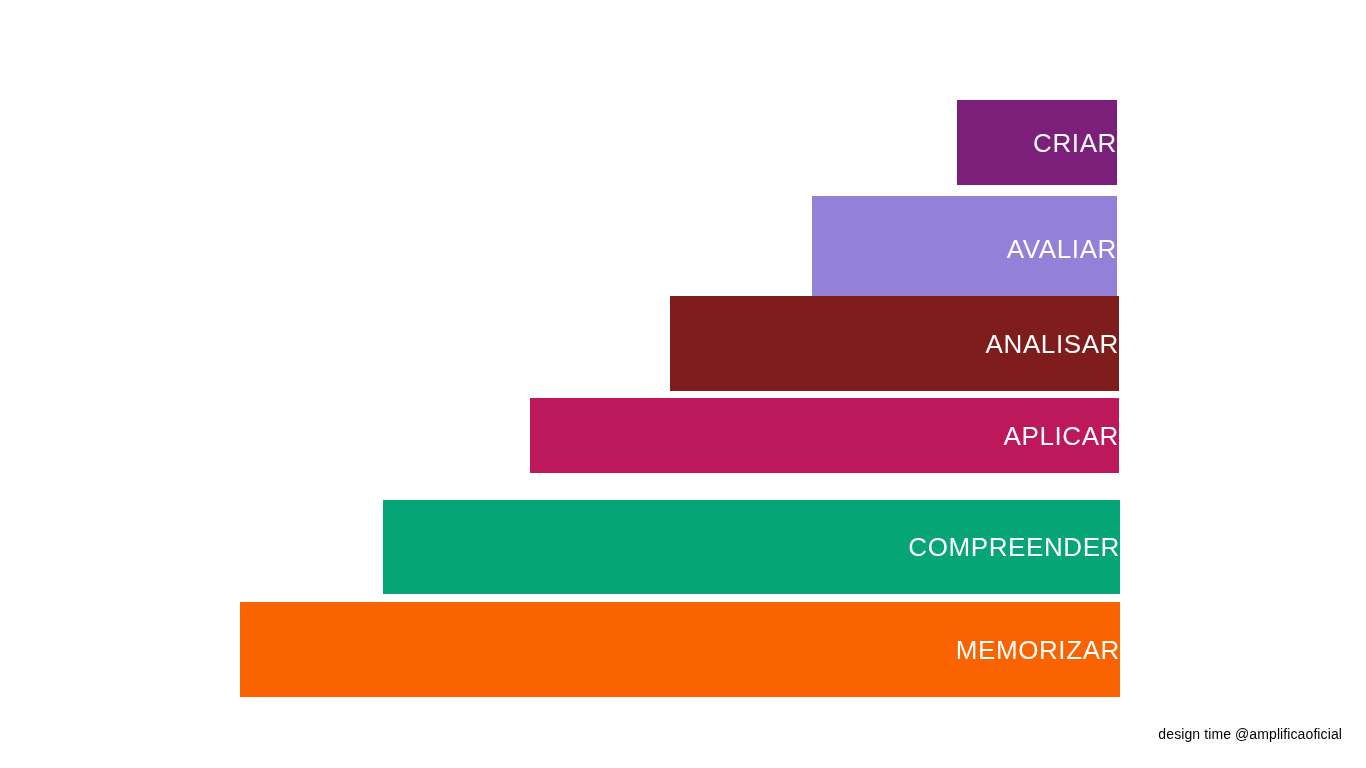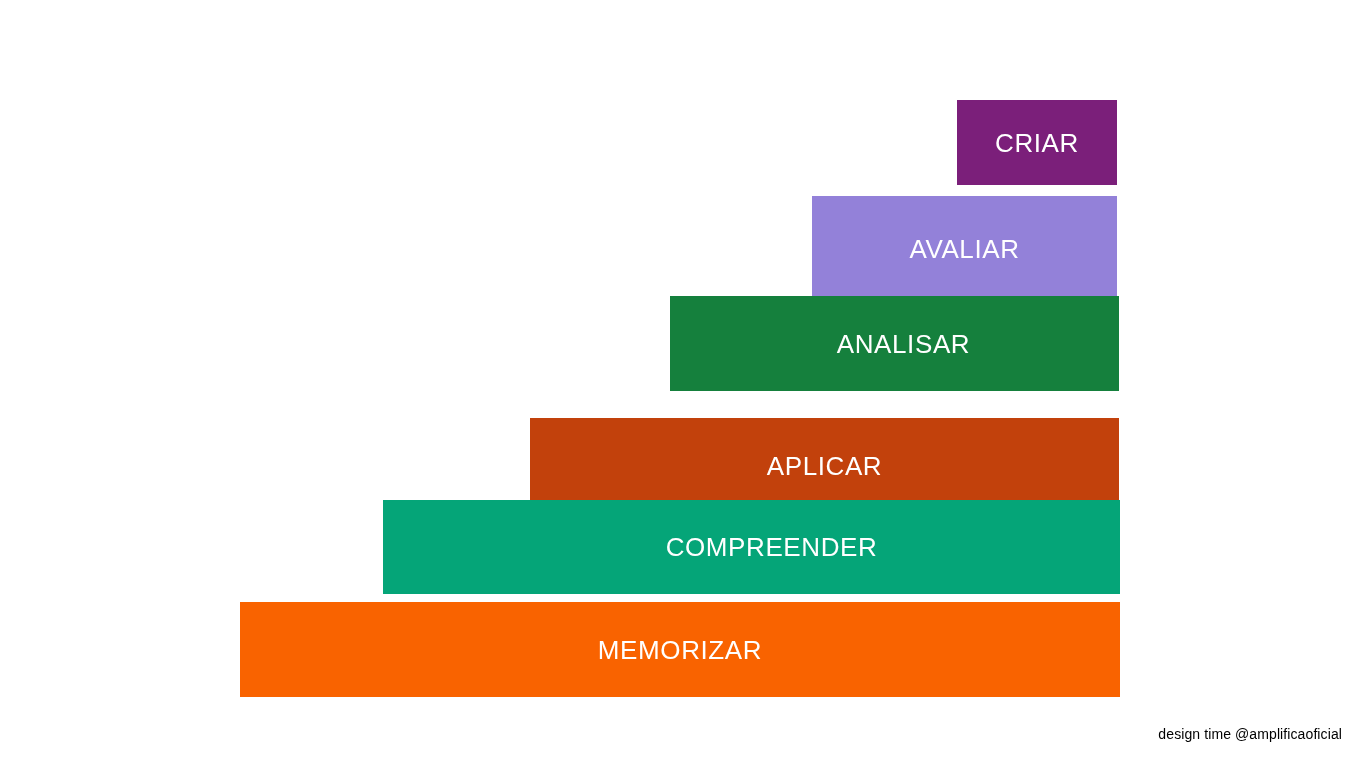--- a/index.html
+++ b/index.html
@@ -17,21 +17,21 @@
   #stage {
     position: relative;
     width: 1366px;
     height: 768px;
     background: #ffffff;
   }
   .bar {
     position: absolute;
     display: flex;
     align-items: center;
-    justify-content: center;
+    justify-content: flex-end;
     box-sizing: border-box;
     color: #ffffff;
   }
   .bar-label {
     font-family: "Liberation Sans", sans-serif;
     font-weight: 400;
     font-size: 26px;
     letter-spacing: 0.6px;
     color: #ffffff;
     white-space: nowrap;
@@ -55,25 +55,25 @@
 <div id="stage">
 
   <div class="bar" style="left: 957px; top: 100px; width: 160px; height: 85px; background: rgb(123, 31, 122);">
     <span class="bar-label">CRIAR</span>
   </div>
 
   <div class="bar" style="left: 812px; top: 196px; width: 305px; height: 105px; background: rgb(147, 129, 217);">
     <span class="bar-label">AVALIAR</span>
   </div>
 
-  <div class="bar" style="left: 670px; top: 296px; width: 449px; height: 95px; background: #15803d; padding-left: 18px;">
+  <div class="bar" style="left: 670px; top: 296px; width: 449px; height: 95px; background: #7f1d1d; padding-left: 18px;">
     <span class="bar-label">ANALISAR</span>
   </div>
 
-  <div class="bar" style="left: 530px; top: 418px; width: 589px; height: 95px; background: #c2410c;">
+  <div class="bar" style="left: 530px; top: 398px; width: 589px; height: 75px; background: #be185d;">
     <span class="bar-label">APLICAR</span>
   </div>
 
   <div class="bar" style="left: 383px; top: 500px; width: 737px; height: 94px; background: rgb(5, 165, 120); padding-left: 40px;">
     <span class="bar-label">COMPREENDER</span>
   </div>
 
   <div class="bar" style="left: 240px; top: 602px; width: 880px; height: 95px; background: rgb(249, 99, 0);">
     <span class="bar-label">MEMORIZAR</span>
   </div>

